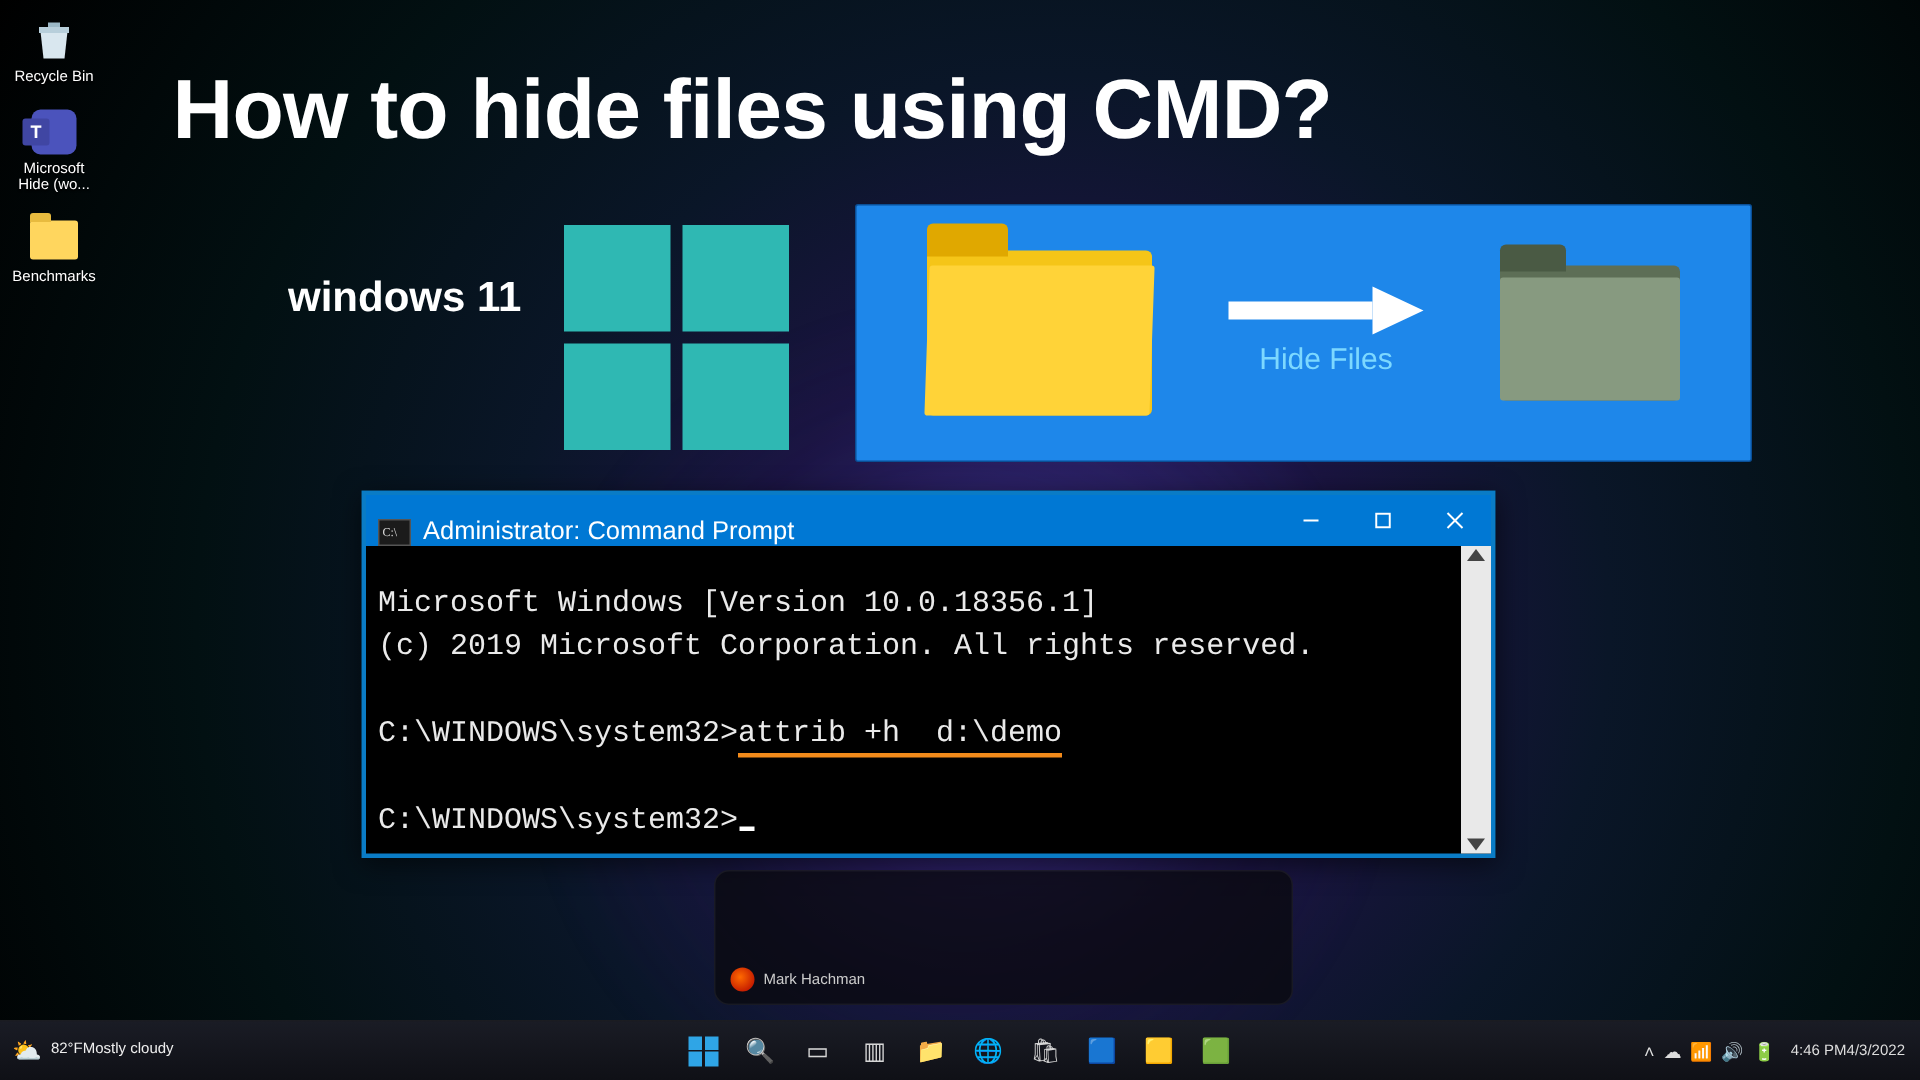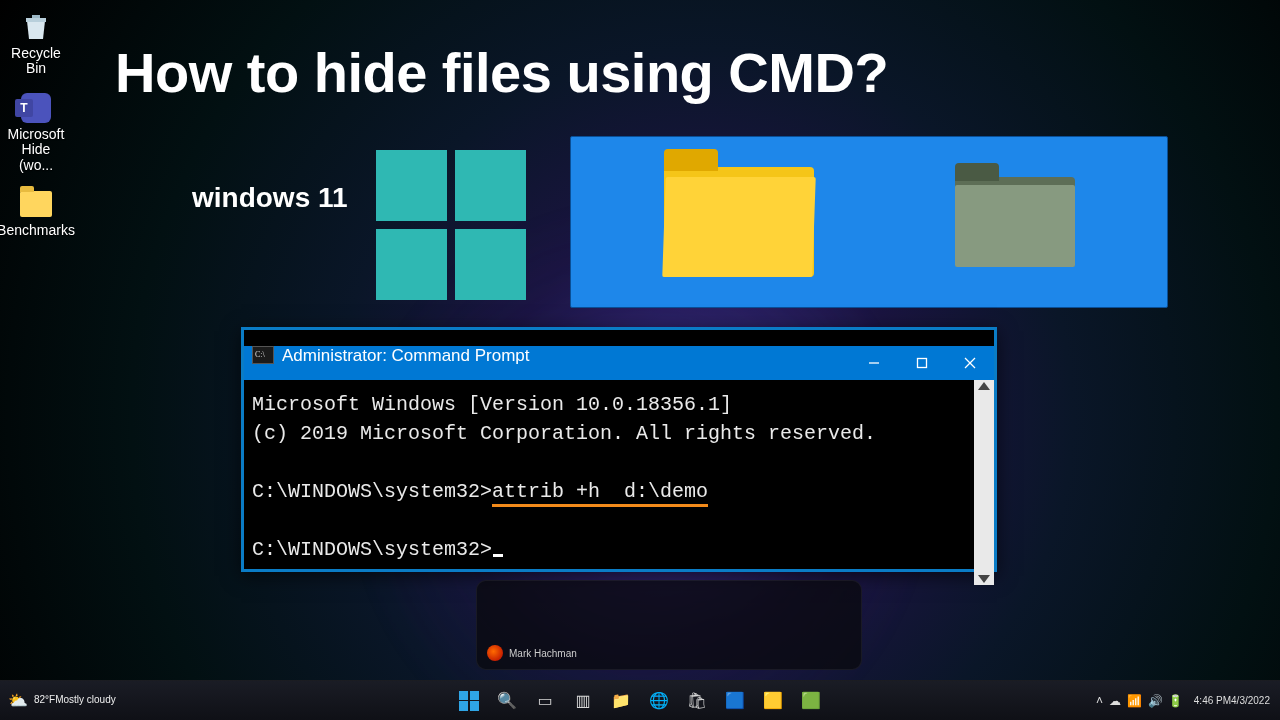--- a/index.html
+++ b/index.html
@@ -12,21 +12,21 @@
   
   .bloom-ring {
     position:absolute; left:320px; top:170px; width:640px; height:640px; border-radius:50%;
     background: radial-gradient(circle, rgba(120,80,255,0.25) 0%, rgba(40,30,100,0.15) 40%, transparent 65%);
     filter: blur(2px);
     pointer-events:none;
   }
 
   
   .desktop-icons { position:absolute; left:6px; top:10px; display:flex; flex-direction:column; gap:14px; }
-  .dicon { width:60px; display:flex; flex-direction:column; align-items:center; font-size:14px; color:#fff; text-align:center; cursor:pointer;}
+  .dicon { width:60px; display:flex; flex-direction:column; align-items:center; font-size:10px; color:#fff; text-align:center; cursor:pointer;}
   .dicon .glyph { width:34px; height:34px; display:flex; align-items:center; justify-content:center; }
   .dicon span.lbl { margin-top:2px; line-height:1.1; text-shadow:0 1px 1px #000;}
   .recycle svg { width:32px; height:32px; }
   .teams-glyph { width:30px; height:30px; background:#4b53bc; border-radius:6px; position:relative; }
   .teams-glyph::after{content:"T"; position:absolute; left:-6px; top:6px; width:18px; height:18px; background:#4046a3; color:#fff; font-weight:bold; font-size:12px; display:flex; align-items:center; justify-content:center; border-radius:2px;}
   .folder-glyph { width:32px; height:26px; background:#ffd65e; border-radius:2px; position:relative; }
   .folder-glyph::before{content:""; position:absolute; top:-5px; left:0; width:14px; height:6px; background:#e8bb3f; border-radius:2px 2px 0 0;}
 
   
   .headline { position:absolute; left:115px; top:40px; font-size:56px; font-weight:800; letter-spacing:-0.5px;}
@@ -53,29 +53,29 @@
   .arrow .shaft{position:absolute; left:0; top:8px; width:96px; height:12px; background:#fff;}
   .arrow .head{position:absolute; right:0; top:-2px; width:0; height:0; border-left:34px solid #fff; border-top:16px solid transparent; border-bottom:16px solid transparent;}
   .hflabel{ color:#7cd8ff; font-size:20px;}
 
   
   .cmd {
     position:absolute; left:241px; top:327px; width:756px; height:245px;
     background:#000; border:3px solid #0a7cc6; box-shadow:0 4px 18px rgba(0,0,0,.6);
     font-family: "Consolas","Courier New",monospace;
   }
-  .cmd-title{ height:34px; background:#0078d4; display:flex; align-items:flex-start; color:#fff; font-family:"Segoe UI",sans-serif; font-size:17px;margin-top:16px; }
+  .cmd-title{ height:34px; background:#0078d4; display:flex; align-items:flex-end; color:#fff; font-family:"Segoe UI",sans-serif; font-size:17px; }
   .cmd-title .cmdicon{ width:22px; height:18px; background:#1b1b1b; margin:0 8px 0 8px; border:1px solid #555; position:relative;}
   .cmd-title .cmdicon::after{content:"C:\\"; color:#ddd; font:8px/16px Consolas; position:absolute; left:2px; top:0;}
   .cmd-title .title-text{ flex:0 0 auto; }
   .cmd-title .spacer{ flex:1 1 auto;}
   .winbtn{ width:48px; height:34px; display:flex; align-items:center; justify-content:center; cursor:pointer;}
   .winbtn svg{ width:12px; height:12px; stroke:#fff; stroke-width:1.3; fill:none;}
   .cmd-body{ position:relative; height:calc(100% - 34px); display:flex;}
-  .cmd-content{ flex:1; padding:10px 8px; color:#eaeaea; font-size:20px; line-height:1.45; white-space:pre; overflow:hidden;}
+  .cmd-content{ flex:1; padding:24px 8px; color:#eaeaea; font-size:20px; line-height:1.45; white-space:pre; overflow:hidden;}
   .cmd-scroll{ width:20px; background:#e9e9e9; display:flex; flex-direction:column; justify-content:space-between; align-items:center; padding:2px 0;}
   .scroll-arrow{ width:0;height:0;border-left:6px solid transparent;border-right:6px solid transparent;}
   .scroll-arrow.up{border-bottom:8px solid #444;}
   .scroll-arrow.down{border-top:8px solid #444;}
   .underline{ border-bottom:3px solid #f28a1a; padding-bottom:1px;}
   .cursor{ display:inline-block; width:10px; height:3px; background:#fff; vertical-align:-2px; margin-left:1px;}
 
   
   .widget{ position:absolute; left:476px; top:580px; width:386px; height:90px; background:rgba(10,10,14,.75); border-radius:10px; border:1px solid rgba(255,255,255,.06); font-size:10px; color:#ccc;}
   .widget .profile{ position:absolute; left:10px; bottom:8px; display:flex; align-items:center; gap:6px;}
@@ -132,20 +132,27 @@
   <div></div>
     <div></div>
     <div></div>
     <div></div>
 </div>
 
 <div class="hfcard">
   <div class="bigfolder yellow">
       <div class="folder-body"></div>
     </div>
+  <div class="arrow-col">
+    <div class="arrow">
+        <div class="shaft"></div>
+        <div class="head"></div>
+      </div>
+    <div class="hflabel">Hide Files</div>
+  </div>
   <div class="bigfolder gray">
       <div class="folder-body"></div>
     </div>
 </div>
 
 <div class="cmd">
   <div class="cmd-title">
     <div class="cmdicon"></div>
     <div class="title-text">Administrator: Command Prompt</div>
     <div class="spacer"></div>

